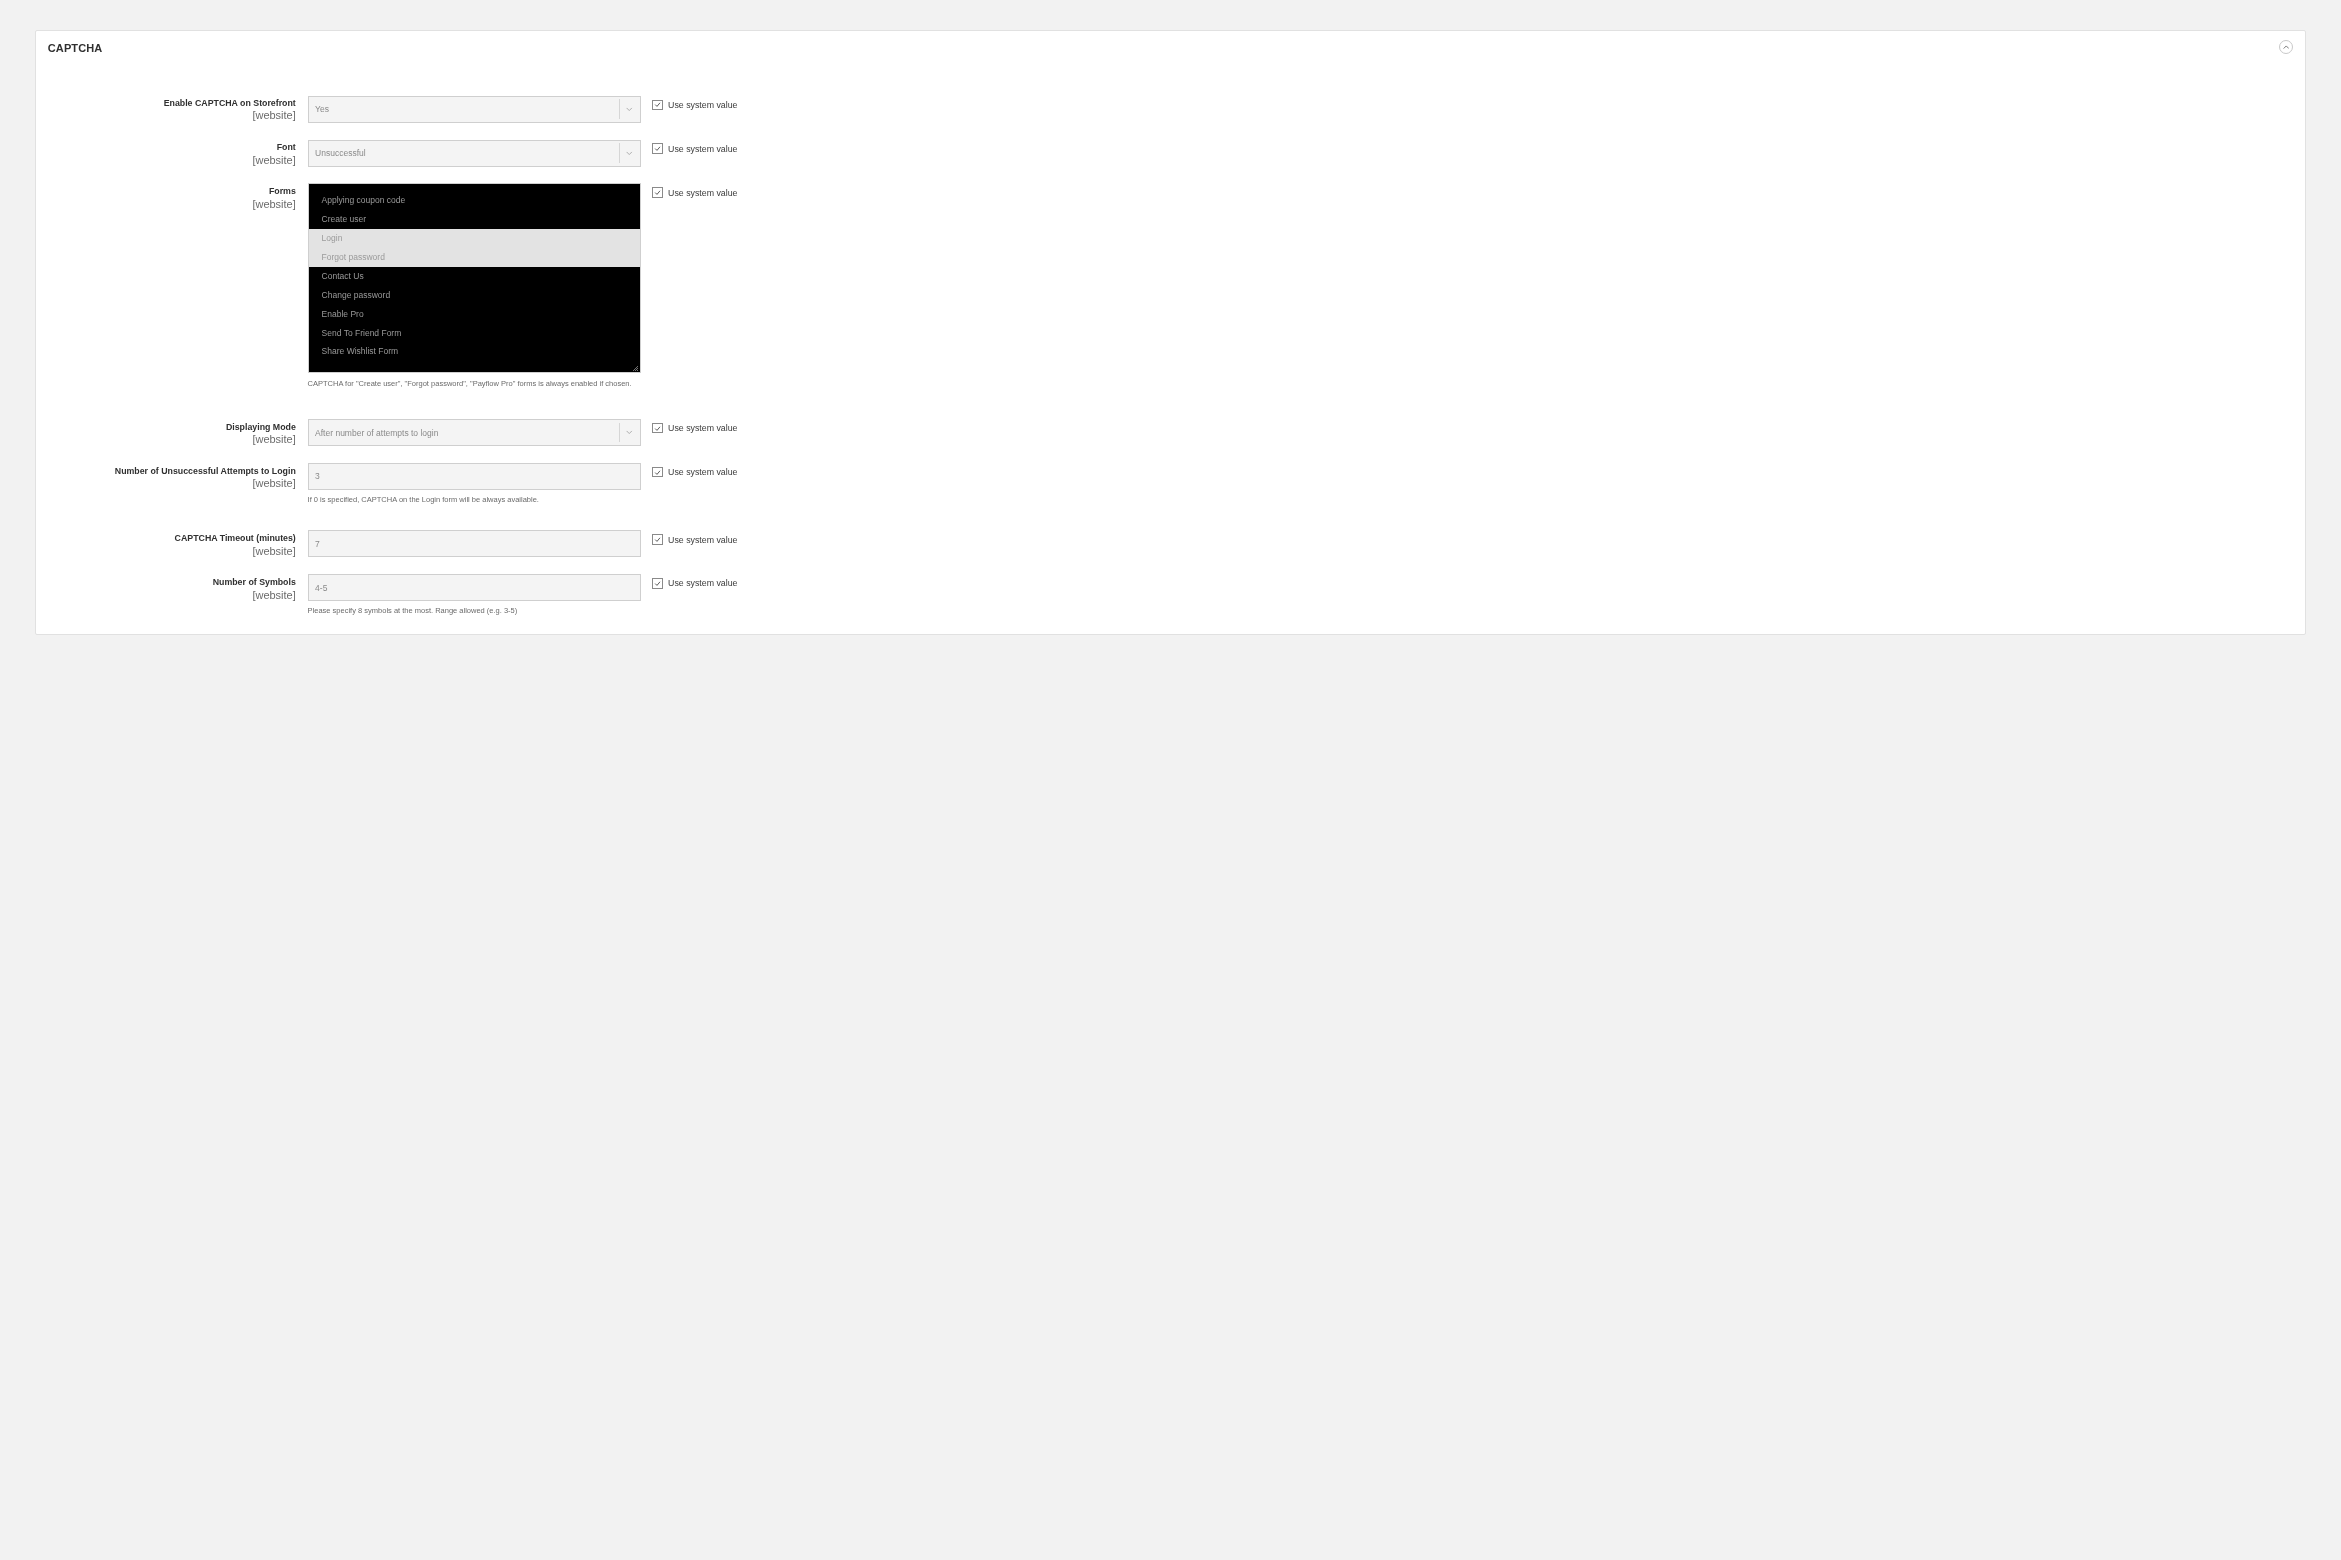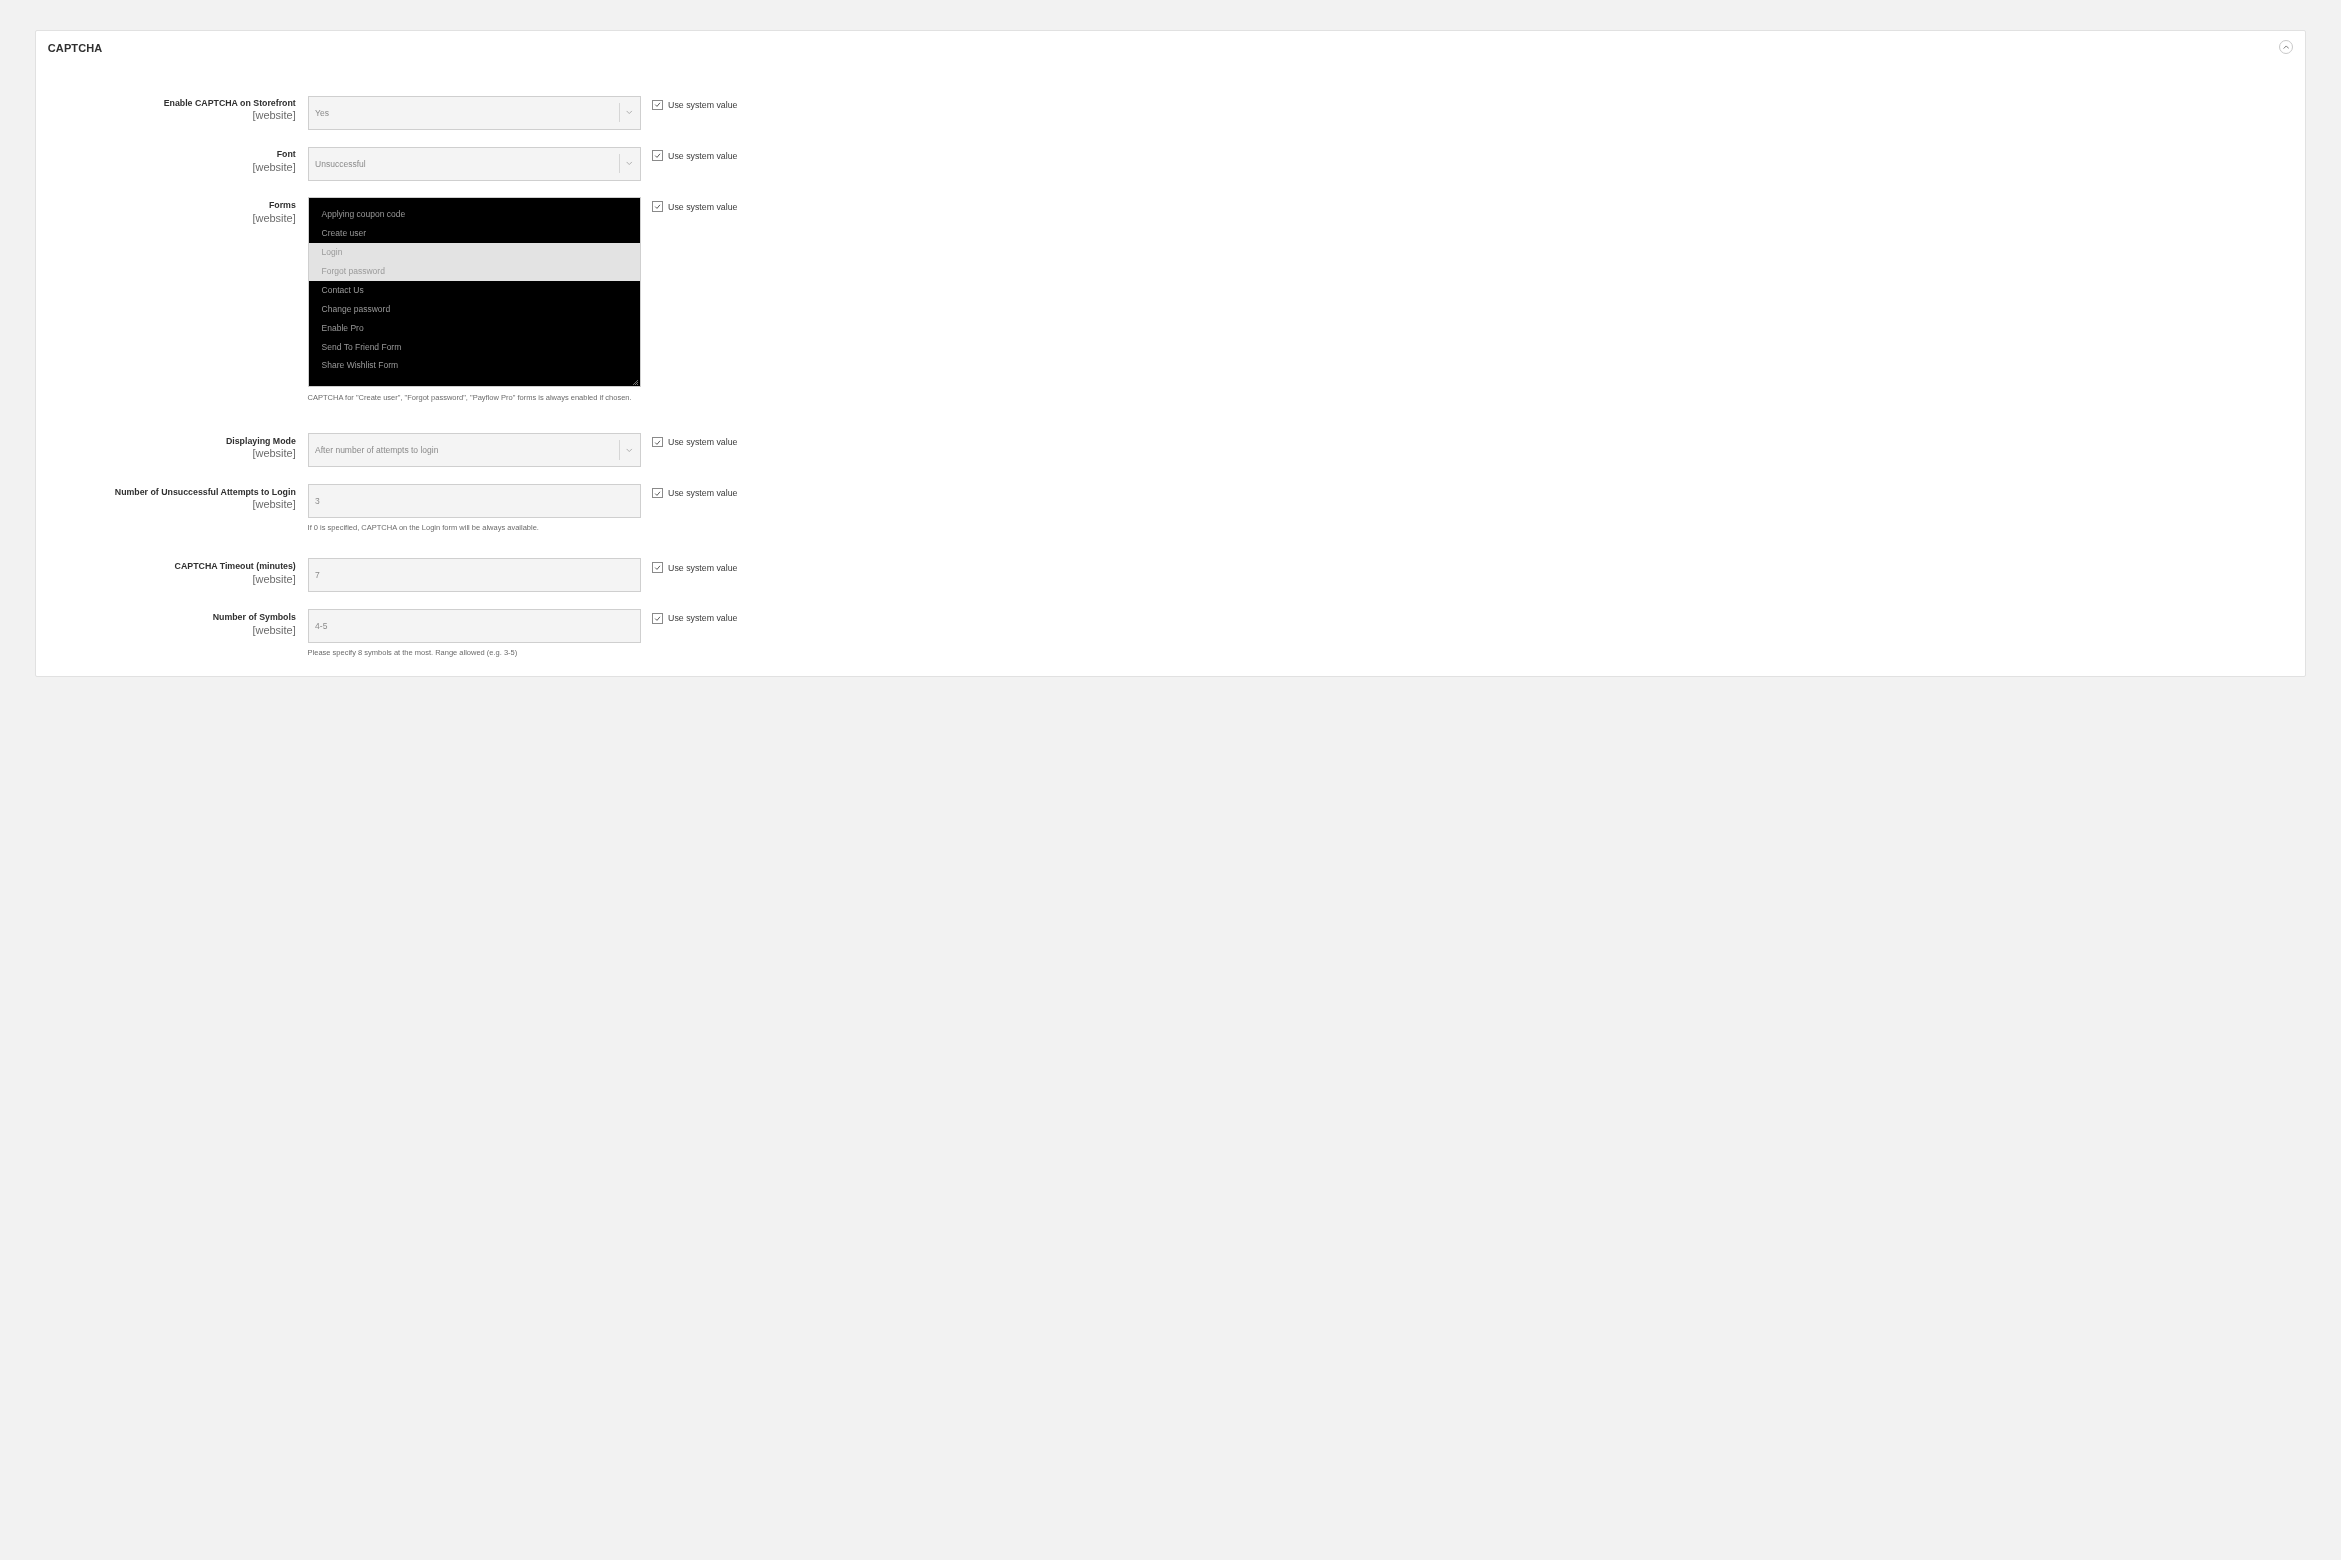--- a/index.html
+++ b/index.html
@@ -55,21 +55,21 @@
   .row + .row { margin-top: 6.5px; }
 
   .label-col { text-align: right; padding-top: 2.6px; }
   .label-main { font-size: 8.8px; color: #303030; font-weight: 600; line-height: 1.25; }
   .label-scope { font-size: 11px; color: #6b6b6b; margin-top: 0.7px; margin-left: 18px; }
 
   .control-col { display: flex; flex-direction: column; }
 
   .select-like, .text-input {
     width: 100%;
-    height: 34px;
+    height: 27px;
     border: 0.7px solid #cfcfcf;
     background: #f4f4f4;
     color: #8a8a8a;
     padding: 0 6.5px;
     font-size: 8.5px;
     display: flex; align-items: center;
     position: relative;
   }
   .select-like .sel-text { flex: 1; }
   .select-arrow {

